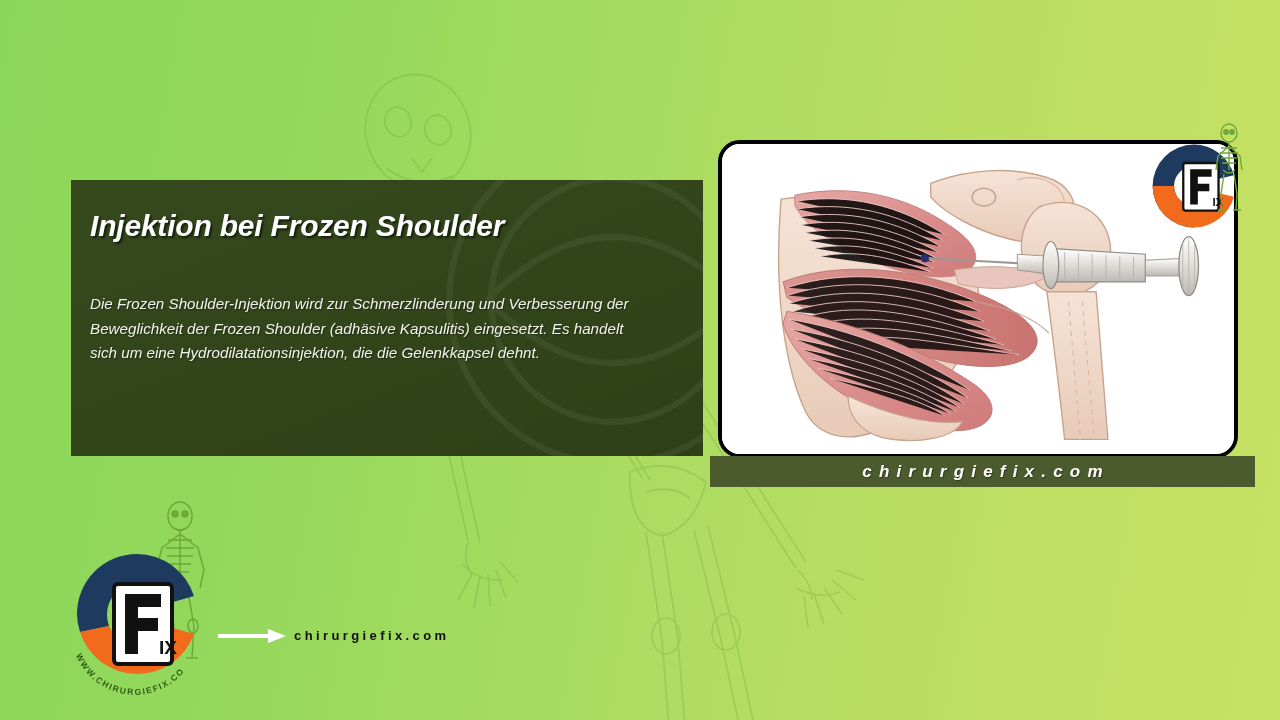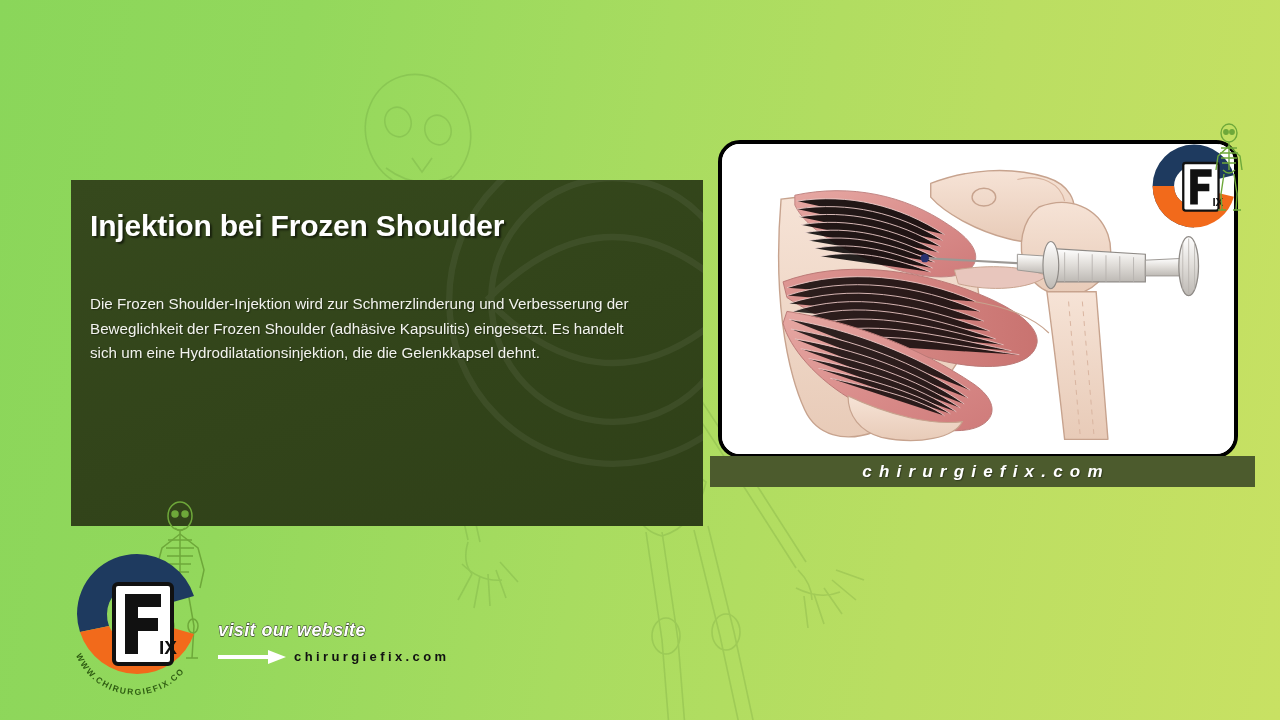--- a/index.html
+++ b/index.html
@@ -17,23 +17,24 @@
   }
   #bg-skeleton{
     position:absolute; inset:0;
     opacity:.17;
     overflow:hidden;
   }
   #bg-skeleton svg{ position:absolute; left:290px; top:40px; width:700px; height:700px; }
 
   
   #text-panel{
-    position:absolute; left:71px; top:180px; width:632px; height:346px;
+    position:absolute; left:71px; top:180px; width:632px; height:276px;
     background:linear-gradient(160deg,#36491D 0%,#32441A 55%,#2F4018 100%);
     overflow:hidden;
+    font-style:italic;
   }
   #text-panel .panel-watermark{
     position:absolute; right:-120px; top:-90px; width:420px; height:420px;
     opacity:.055;
   }
   #panel-title{
     position:absolute; left:19px; top:29px;
     font-size:30px; font-weight:bold; color:#ffffff;
     letter-spacing:-.2px;
     text-shadow:2px 2px 2px rgba(0,0,0,.55);
@@ -352,20 +353,19 @@
 
   <defs>
     <path id="ringPath" d="M12 104 A 64 64 0 0 0 122 126" fill="none"></path>
   </defs>
   <text font-family="Liberation Sans, sans-serif" font-size="8.5" font-weight="bold" fill="#2f5d12" letter-spacing="1.6">
     <textPath href="#ringPath" startOffset="4%">WWW.CHIRURGIEFIX.COM</textPath>
   </text>
 </svg>
 
 <div id="cta-block">
-  <div id="cta-heading">visit our website</div>
   <div id="cta-row">
     <svg id="cta-arrow" viewBox="0 0 68 14">
       <path d="M0 5 L50 5 L50 0 L68 7 L50 14 L50 9 L0 9 Z" fill="#ffffff"></path>
     </svg>
     <span id="cta-url">chirurgiefix.com</span>
   </div>
 </div>
 
 </body></html>

